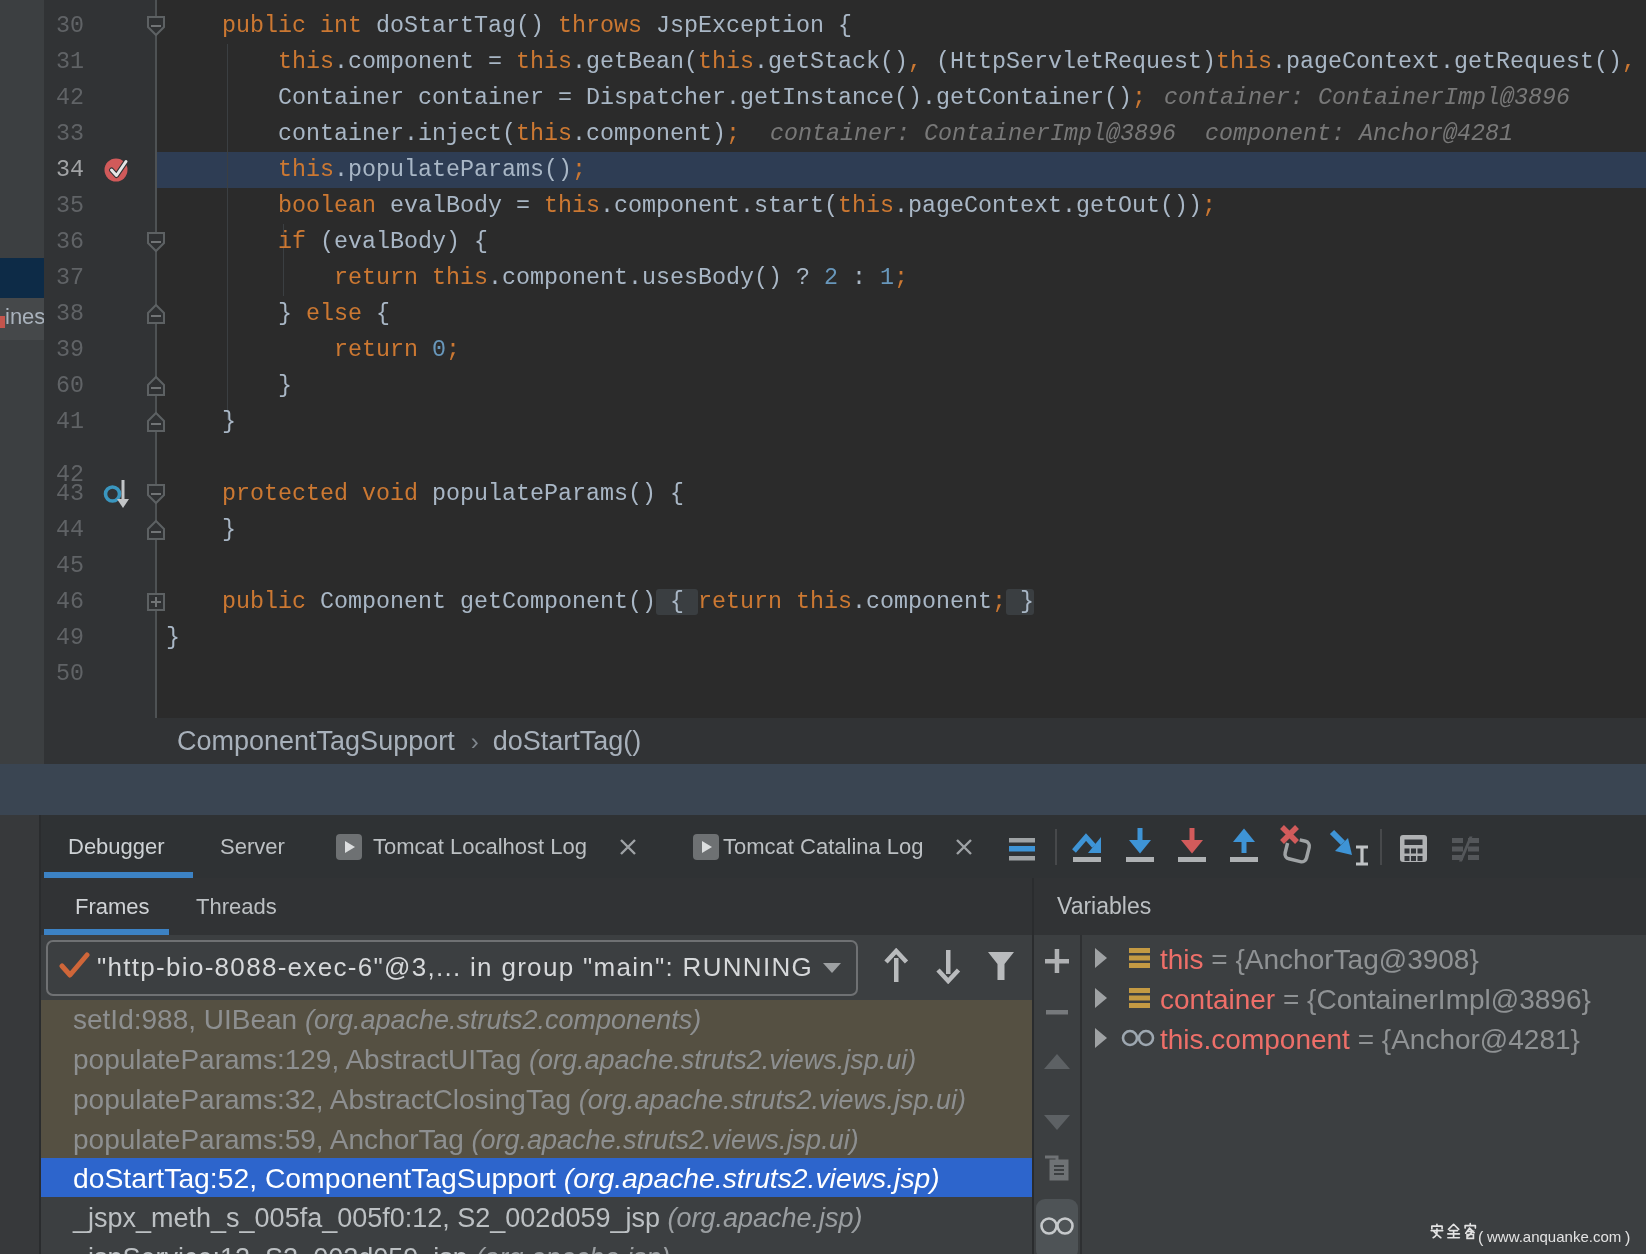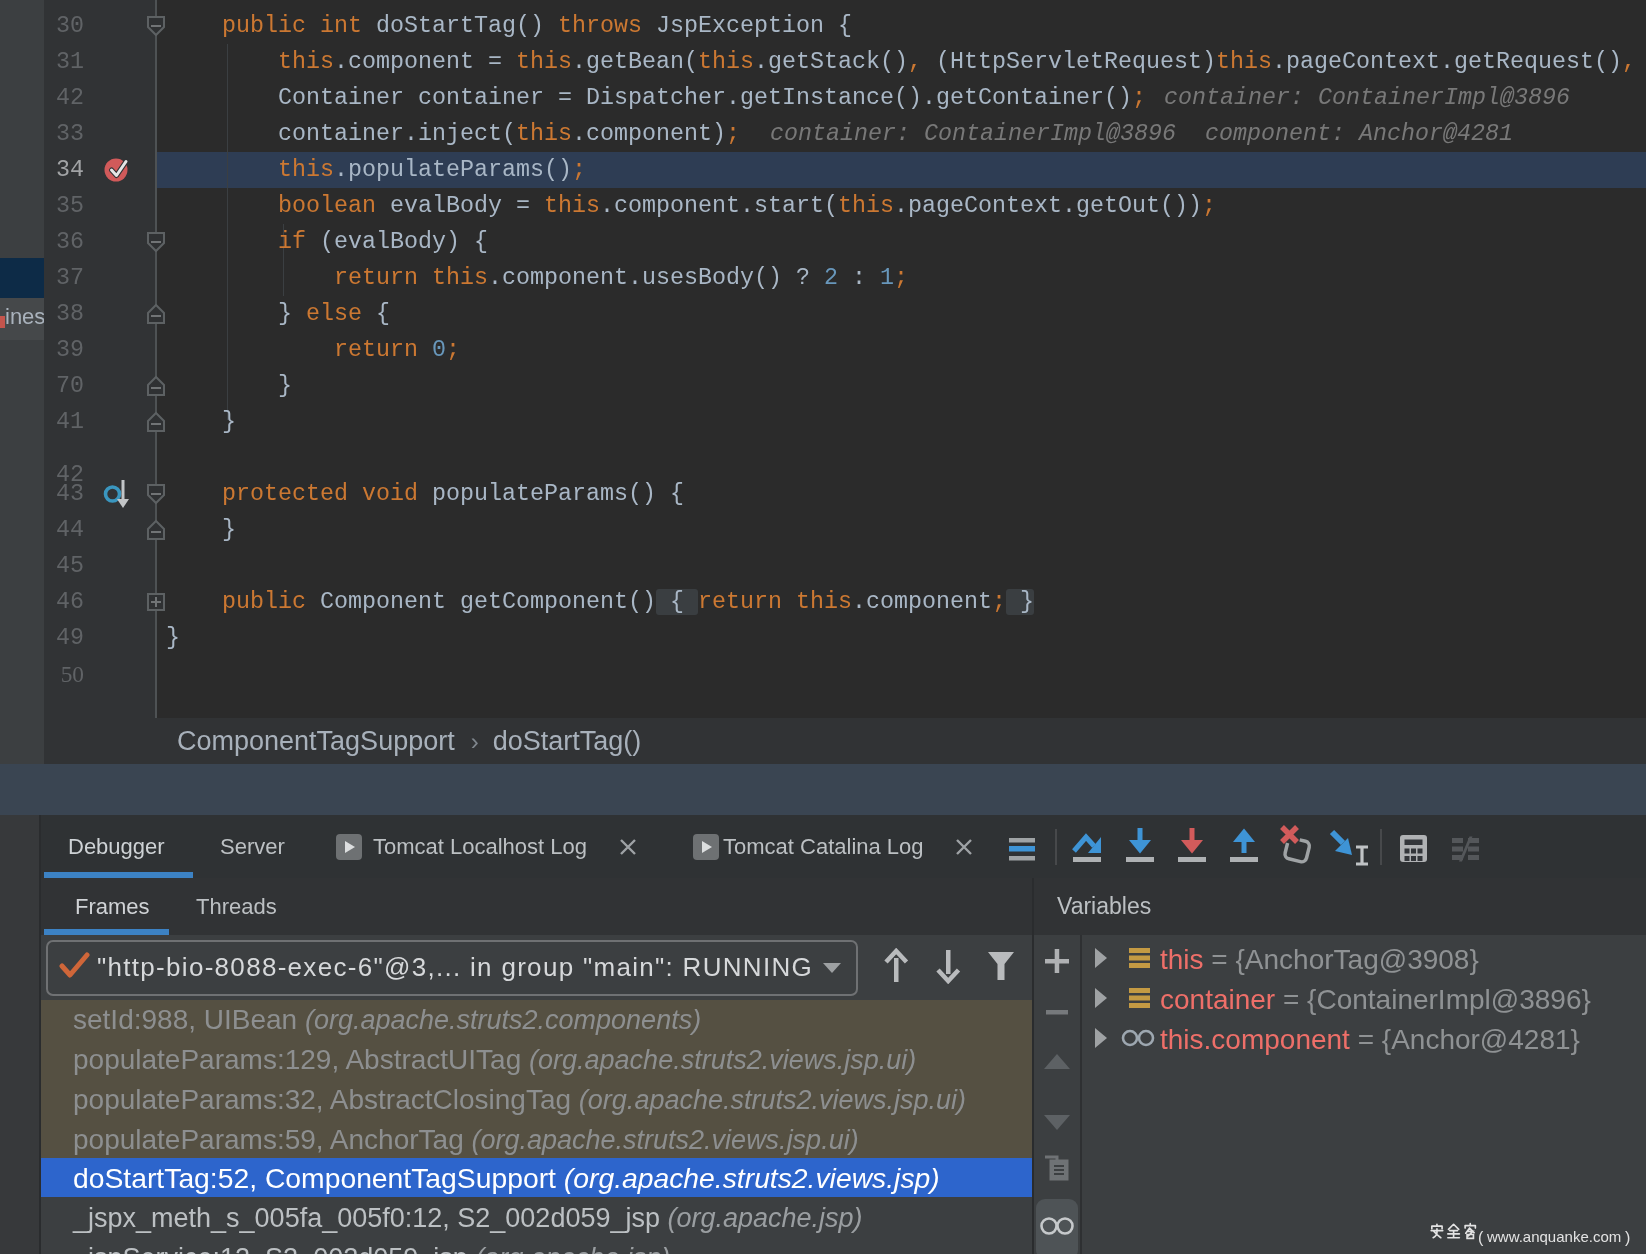--- a/index.html
+++ b/index.html
@@ -33,29 +33,29 @@
   <div class="ln" style="top:8px;">30</div>
   <div class="ln" style="top:44px;">31</div>
   <div class="ln" style="top:80px;">42</div>
   <div class="ln" style="top:116px;font-family:Liberation Mono, monospace;">33</div>
   <div class="ln" style="top:152px;color:#a1a3a5;">34</div>
   <div class="ln" style="top:188px;">35</div>
   <div class="ln" style="top:224px;">36</div>
   <div class="ln" style="top:260px;">37</div>
   <div class="ln" style="top:296px;">38</div>
   <div class="ln" style="top:332px;">39</div>
-  <div class="ln" style="top:368px;">70</div>
+  <div class="ln" style="top:368px;">60</div>
   <div class="ln" style="top:404px;">41</div>
   <div class="ln" style="top:440px;margin-top:17px;">42</div>
   <div class="ln" style="top:476px;">43</div>
   <div class="ln" style="top:512px;">44</div>
   <div class="ln" style="top:548px;">45</div>
   <div class="ln" style="top:584px;">46</div>
   <div class="ln" style="top:620px;">49</div>
-  <div class="ln" style="top:656px;font-family:Liberation Serif, serif;">50</div>
+  <div class="ln" style="top:656px;">50</div>
 
   <div class="cl" style="top:8px;">    <span class="k">public int</span> doStartTag() <span class="k">throws</span> JspException {</div>
   <div class="cl" style="top:44px;">        <span class="k">this</span>.component = <span class="k">this</span>.getBean(<span class="k">this</span>.getStack()<span class="k">,</span> (HttpServletRequest)<span class="k">this</span>.pageContext.getRequest()<span class="k">,</span></div>
   <div class="cl" style="top:80px;">        Container container = Dispatcher.getInstance().getContainer()<span class="k">;</span><span class="h" style="margin-left:18px;">container: ContainerImpl@3896</span></div>
   <div class="cl" style="top:116px;">        container.inject(<span class="k">this</span>.component)<span class="k">;</span><span class="h" style="margin-left:30px;">container: ContainerImpl@3896</span><span class="h" style="margin-left:29px;">component: Anchor@4281</span></div>
   <div class="cl" style="top:188px;">        <span class="k">boolean</span> evalBody = <span class="k">this</span>.component.start(<span class="k">this</span>.pageContext.getOut())<span class="k">;</span></div>
   <div class="cl" style="top:152px;">        <span class="k">this</span>.populateParams()<span class="k">;</span></div>
   <div class="cl" style="top:224px;">        <span class="k">if</span> (evalBody) {</div>
   <div class="cl" style="top:260px;">            <span class="k">return this</span>.component.usesBody() ? <span class="num">2</span> : <span class="num">1</span><span class="k">;</span></div>
   <div class="cl" style="top:296px;">        } <span class="k">else</span> {</div>

